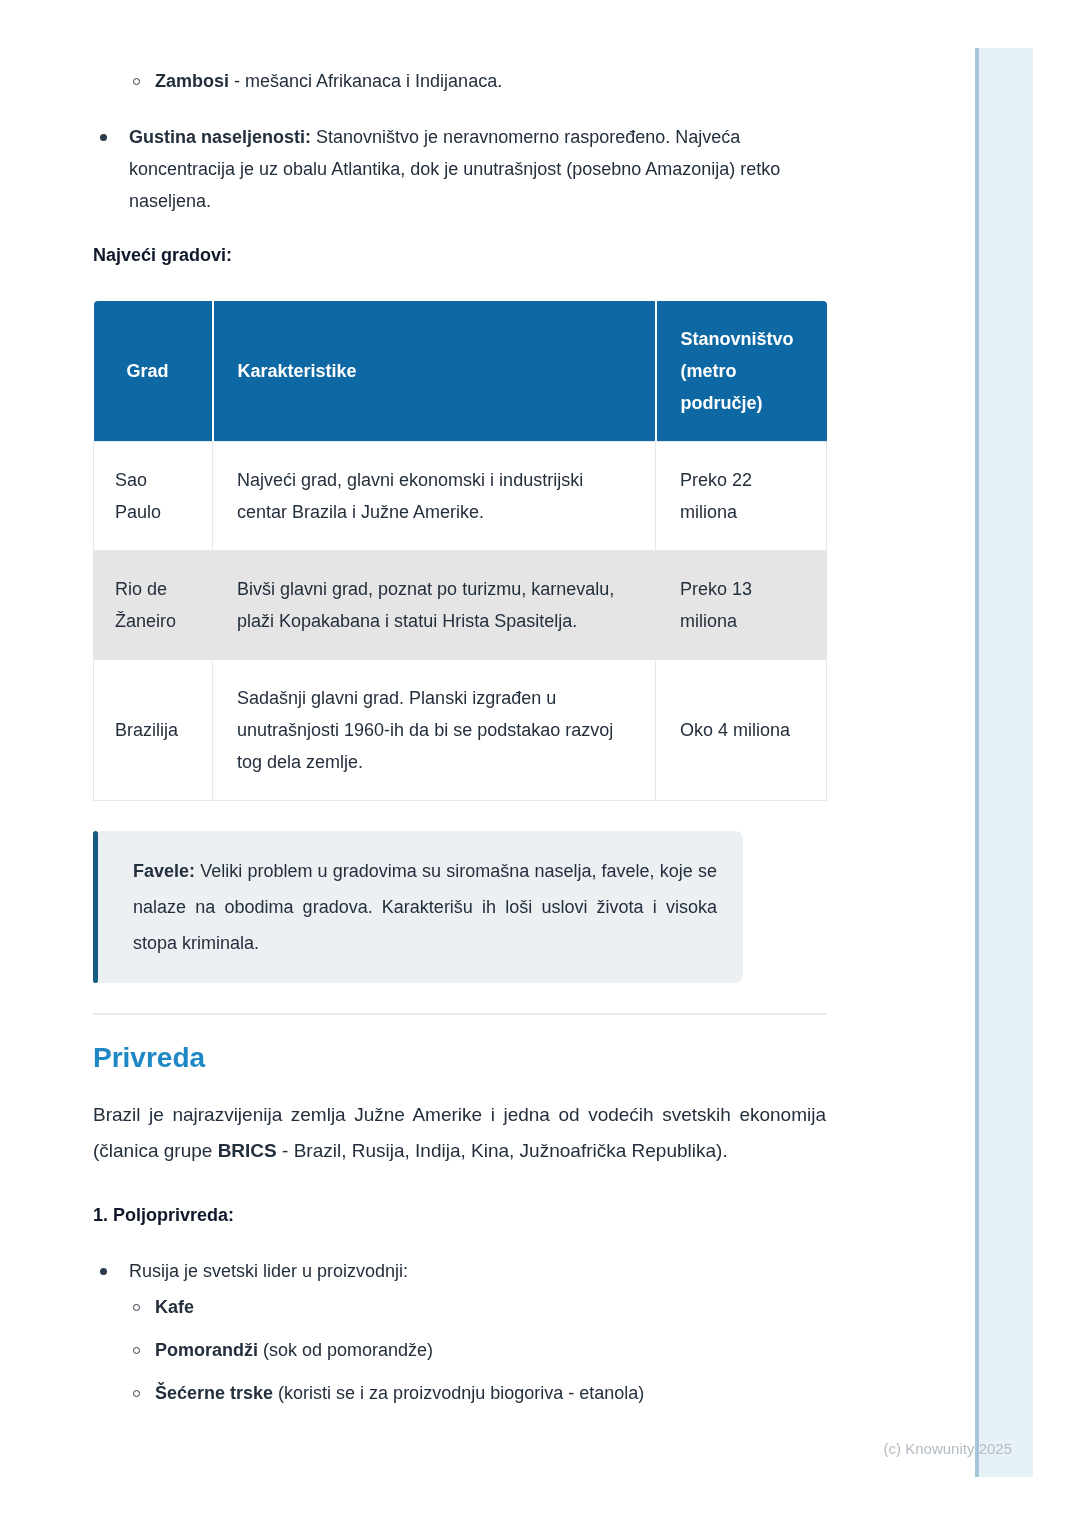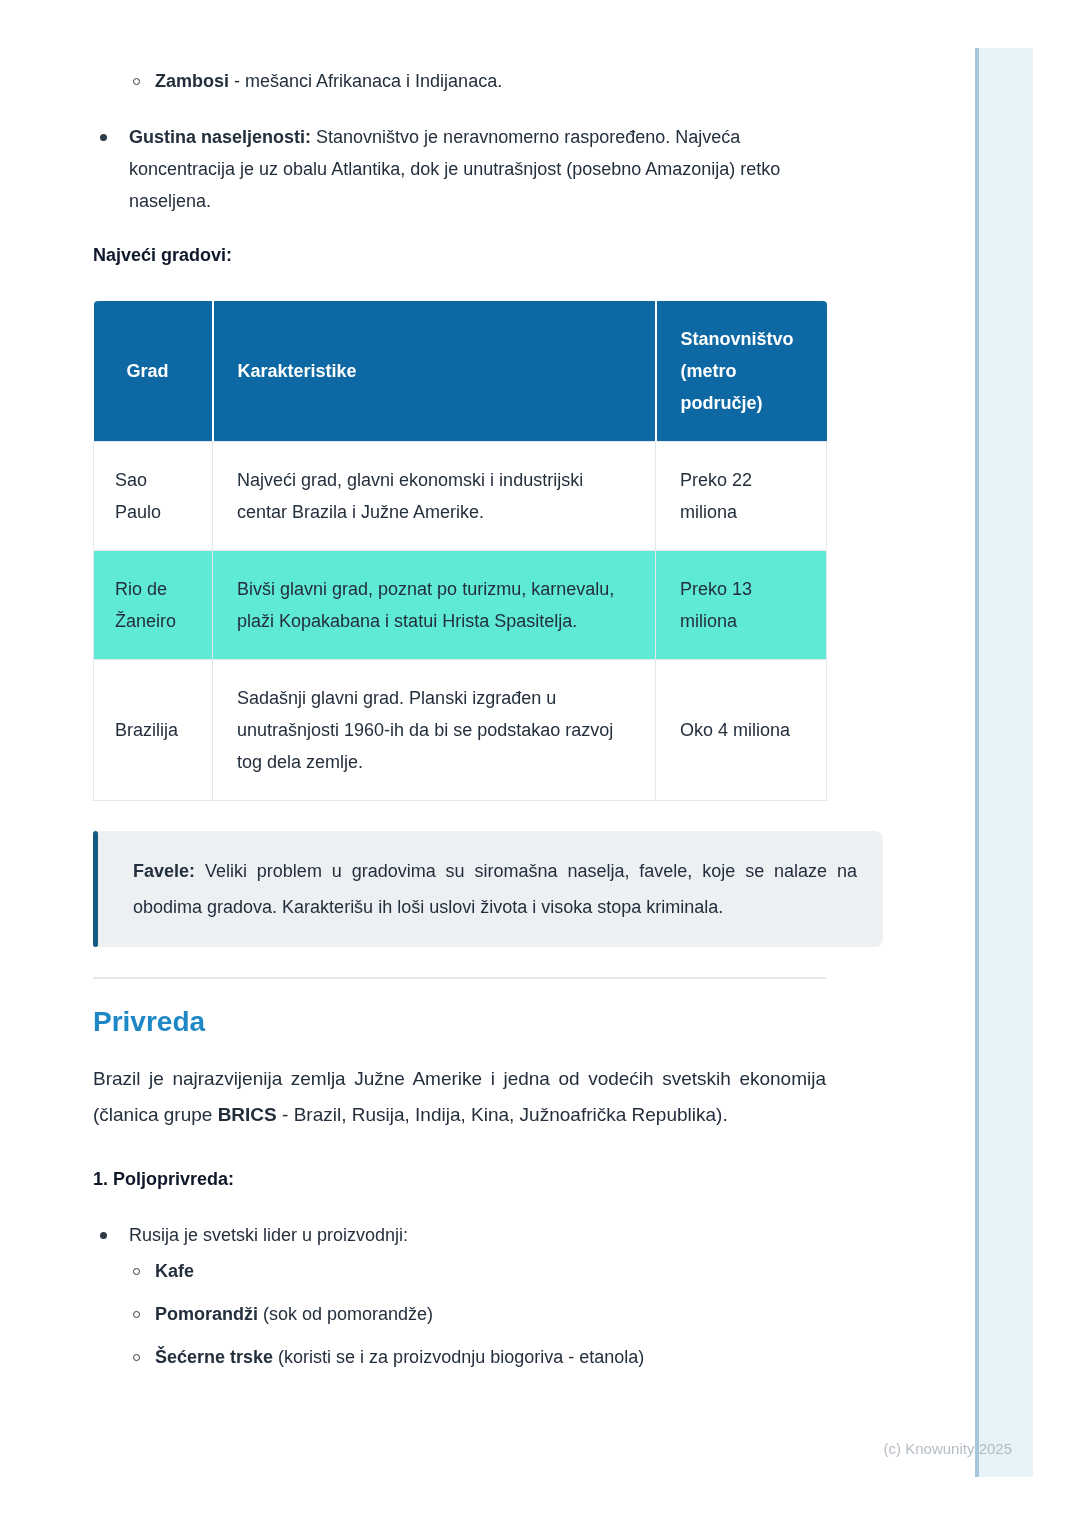--- a/index.html
+++ b/index.html
@@ -35,26 +35,26 @@
     background:#0d68a3; color:#ffffff; font-weight:700; text-align:left;
     vertical-align:middle; line-height:32px; padding:22px 24px;
     border-right:2px solid #ffffff;
   }
   table.cities thead th:first-child { padding:22px 14px 22px 33px; border-top-left-radius:4px; }
   table.cities thead th:last-child { border-right:none; border-top-right-radius:4px; padding:22px 14px 22px 24px; }
   table.cities tbody td {
     vertical-align:middle; line-height:32px; padding:22px 24px;
     border:1px solid #e4e8ed; background:#ffffff;
   }
-  table.cities tbody tr.alt td { background:#5eead4; }
+  table.cities tbody tr.alt td { background:#e5e5e5; }
   table.cities tbody td.city { font-weight:400; padding:22px 14px 22px 21px; }
   table.cities tbody td.pop { padding:22px 14px 22px 24px; }
   
   .callout {
-    position:relative; margin-top:30px; width:790px;
+    position:relative; margin-top:30px; width:650px;
     background:#edf0f3; border-radius:8px;
     padding:22px 26px 22px 40px;
     font-size:18px; line-height:36px; text-align:justify;
   }
   .callout .bar {
     position:absolute; left:0; top:0; bottom:0; width:5px;
     background:#175a80; border-radius:4px;
   }
   
   .divider { margin-top:30px; width:733px; height:2px; background:#e6e9ec; }

